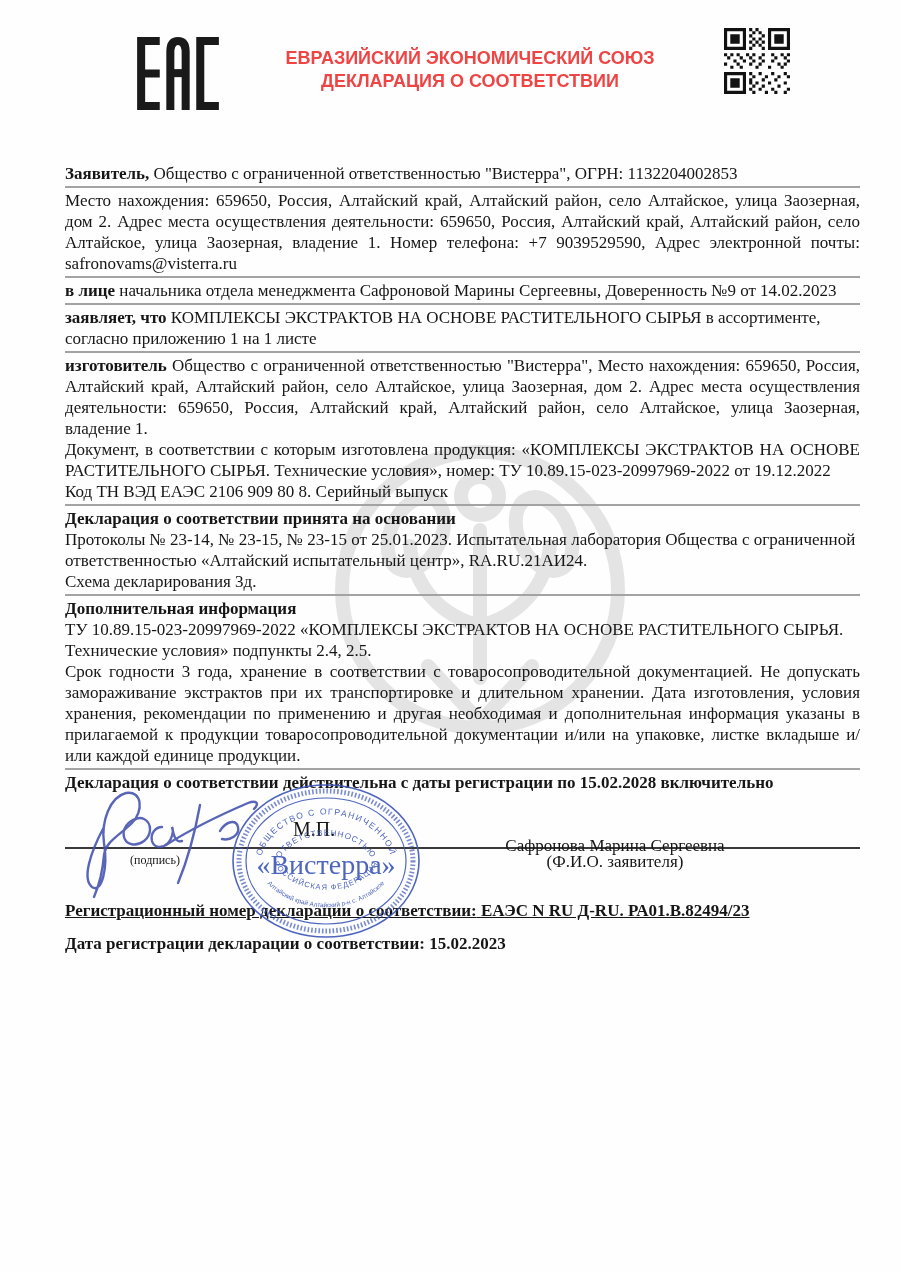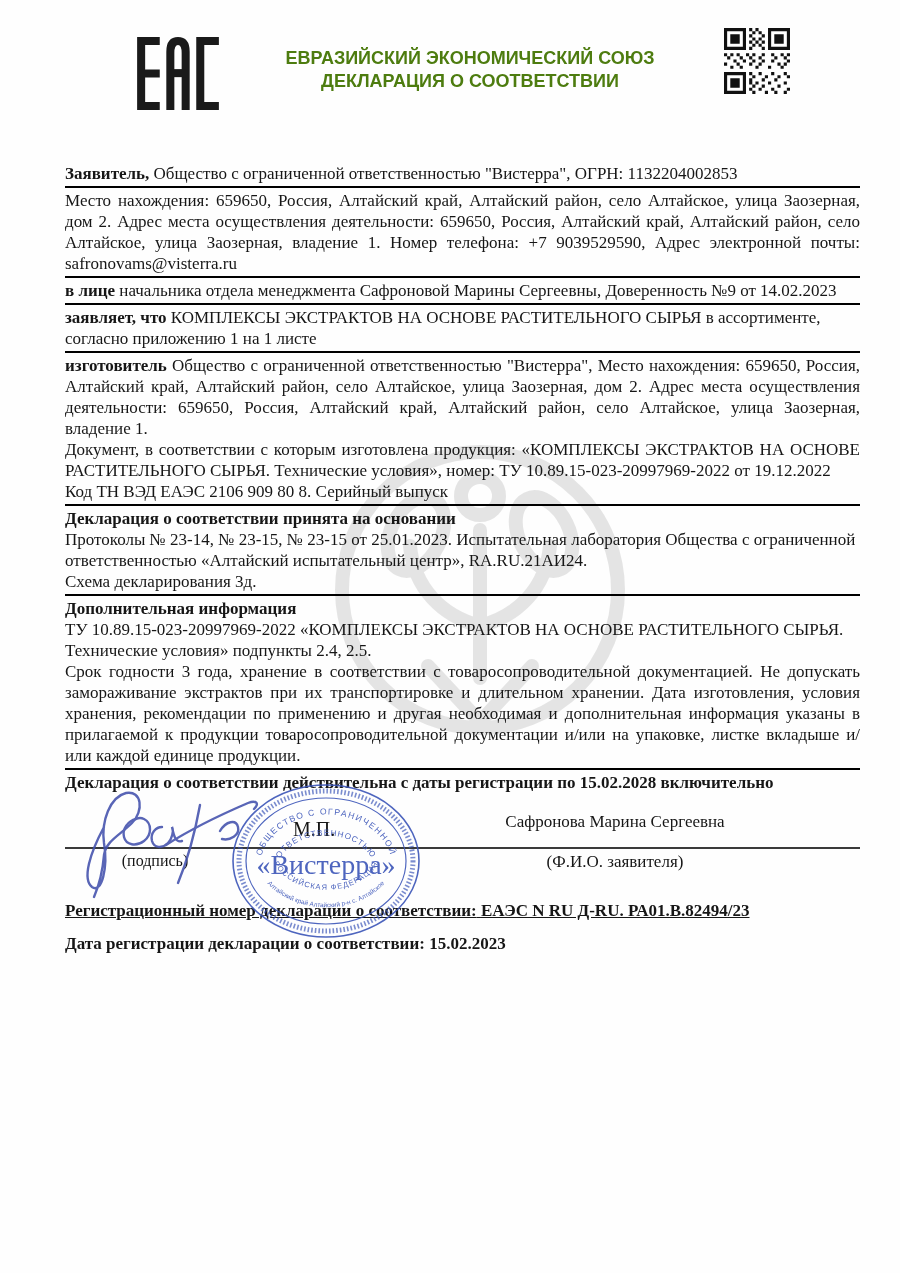--- a/index.html
+++ b/index.html
@@ -17,40 +17,40 @@
   .wm-tagline{
     left:312px;top:780px;font-family:"Liberation Sans",sans-serif;
     font-size:30px;letter-spacing:5px;color:#979797;opacity:.45;
   }
   .wm-logo{left:330px;top:438px;opacity:.34;}
   
   .eac-mark{position:absolute;left:137px;top:37px;z-index:2;}
   .doc-title{
     position:absolute;left:210px;top:47px;width:520px;z-index:2;text-align:center;
     font-family:"Liberation Sans",sans-serif;font-weight:bold;font-size:18px;line-height:23px;
-    color:#4d7c0f;
+    color:#ef4444;
   }
   .qr{position:absolute;left:724px;top:28px;z-index:2;}
   
   .content{position:absolute;left:65px;top:161px;width:795px;z-index:1;font-size:17px;line-height:21px;}
   .sec{padding:2px 0 2px;}
-  .sec + .sec{border-top:2px solid #000000;}
+  .sec + .sec{border-top:2px solid #a3a3a3;}
   .sec p{margin:0;}
   .just{text-align:justify;}
   .lbl{font-weight:bold;margin-top:32px;}
   .lbl::after{content:"\00a0";}
   .bhead{font-weight:bold;}
   .bold-line{font-weight:bold;}
   
   .sig-area{position:relative;height:104px;}
   .sig-rule{position:absolute;left:0;right:0;top:52px;border-top:2px solid #3a3a3a;}
-  .sig-caption{position:absolute;left:15px;top:55px;width:150px;text-align:center;font-size:16px;}
+  .sig-caption{position:absolute;left:15px;top:55px;width:150px;text-align:center;font-size:12px;}
   .mp-label{position:absolute;left:228px;top:24px;font-size:20px;}
   .fio{position:absolute;left:380px;width:340px;text-align:center;}
-  .fio-name{top:16px;}
+  .fio-name{top:40px;}
   .fio-caption{top:56px;font-size:17px;}
   .sig-svg{position:absolute;left:5px;top:-20px;z-index:2;}
   .stamp-svg{position:absolute;left:165px;top:-13px;z-index:3;opacity:.9;}
   
   .footer-line{font-weight:bold;margin:0;}
   .reg-number{margin-top:0;line-height:24px;text-decoration:underline;}
   .reg-date{margin-top:9px;line-height:24px;}
 </style>
 </head>
 <body>

